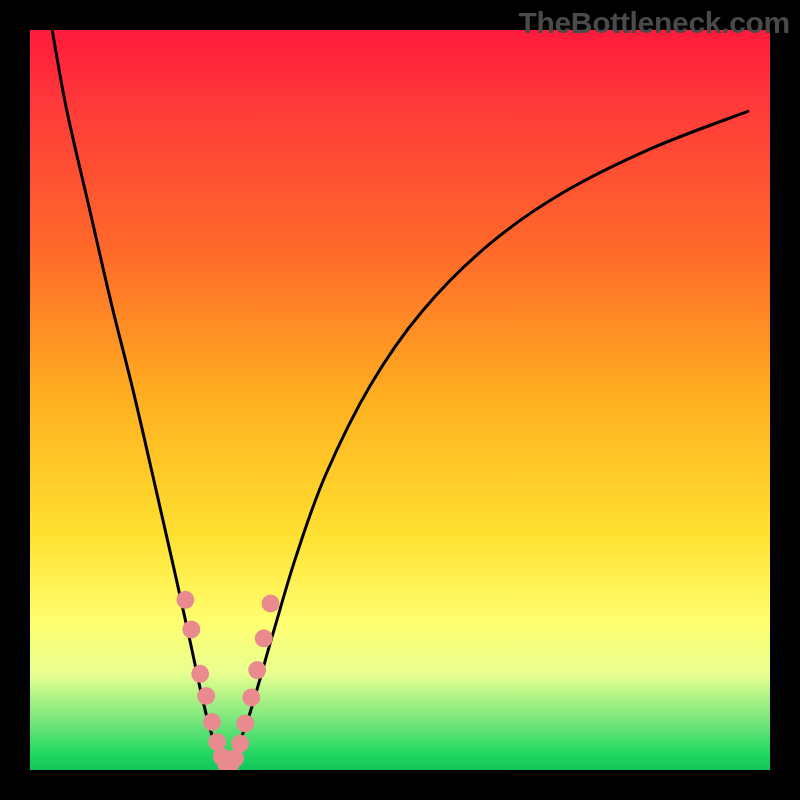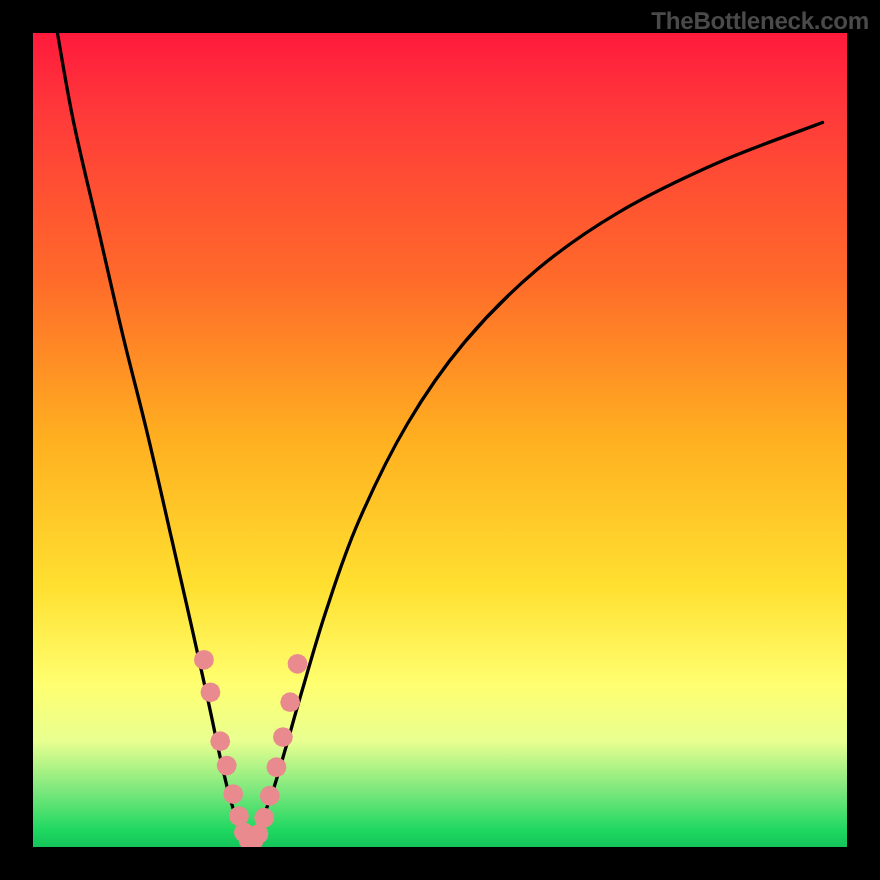--- a/index.html
+++ b/index.html
@@ -34,21 +34,21 @@
       #e8ff90 87%,
       #7de87d 93%,
       #1ed760 98%,
       #14c45a 100%);
   }
   .watermark {
     position: absolute;
     top: 6px;
     right: 10px;
     color: #4a4a4a;
-    font-size: 22px;
+    font-size: 30px;
     font-weight: 600;
     letter-spacing: -0.3px;
     user-select: none;
   }
   svg.curves {
     position: absolute;
     left: 0; top: 0;
     width: 740px; height: 740px;
   }
 </style>

